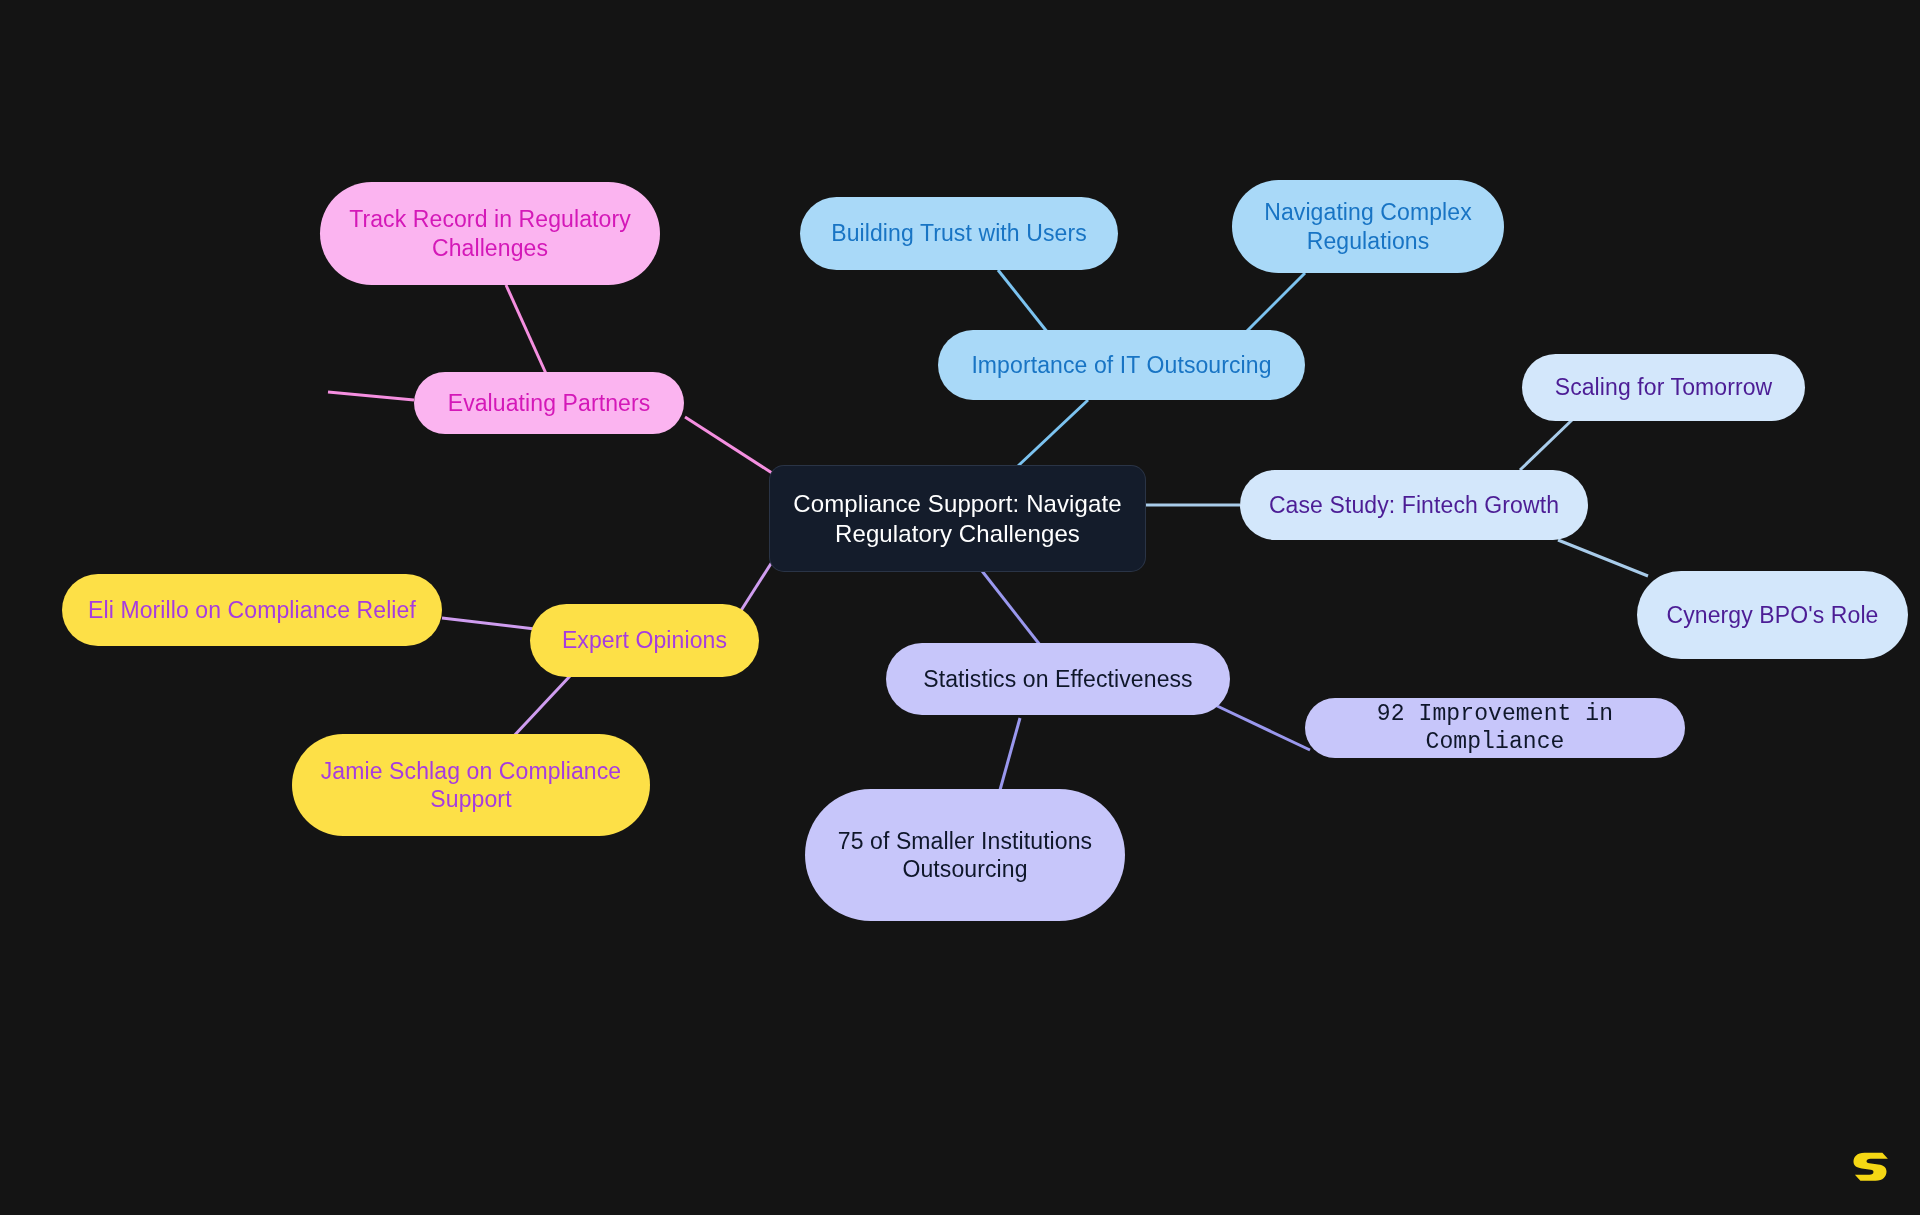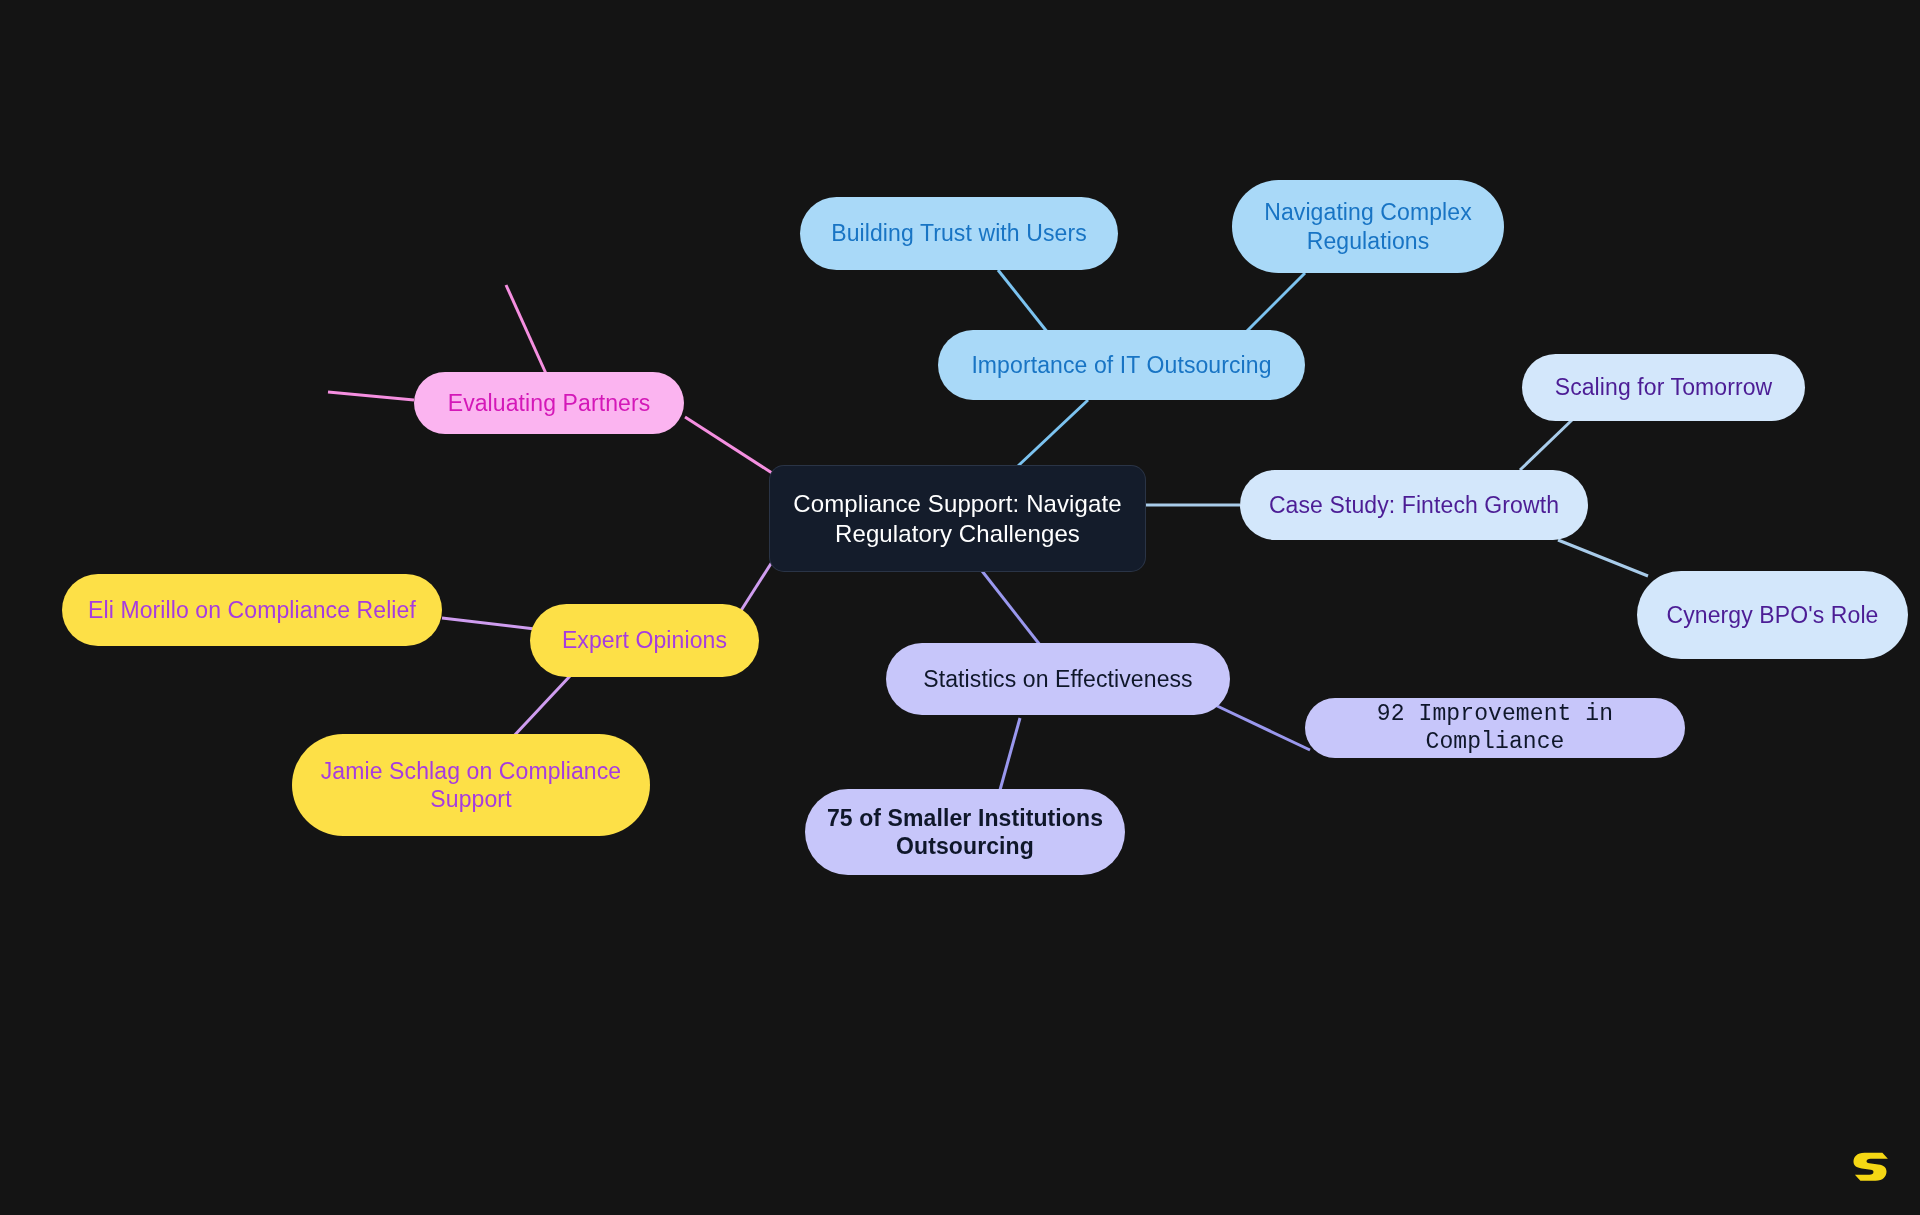--- a/index.html
+++ b/index.html
@@ -83,38 +83,40 @@
     <line x1="772" y1="562" x2="735" y2="620" stroke="#cf9df0" stroke-width="3"></line>
     <line x1="535" y1="629" x2="442" y2="618" stroke="#cf9df0" stroke-width="3"></line>
     <line x1="570" y1="676" x2="512" y2="738" stroke="#cf9df0" stroke-width="3"></line>
   </svg>
 
   <div class="node node-root" style="left:770px; top:466px; width:375px; height:105px;">Compliance Support: Navigate
 Regulatory Challenges</div>
 
   <div class="node node-pink" style="left:414px; top:372px; width:270px; height:62px;">Evaluating Partners</div>
 
+  <div class="node node-pink" style="left:320px; top:182px; width:340px; height:103px;">Track Record in Regulatory
+Challenges</div>
 
 
   <div class="node node-blue" style="left:938px; top:330px; width:367px; height:70px;">Importance of IT Outsourcing</div>
 
   <div class="node node-blue" style="left:800px; top:197px; width:318px; height:73px;">Building Trust with Users</div>
 
   <div class="node node-blue" style="left:1232px; top:180px; width:272px; height:93px;">Navigating Complex
 Regulations</div>
 
   <div class="node node-paleblue" style="left:1240px; top:470px; width:348px; height:70px;">Case Study: Fintech Growth</div>
 
   <div class="node node-paleblue" style="left:1522px; top:354px; width:283px; height:67px;">Scaling for Tomorrow</div>
 
   <div class="node node-paleblue" style="left:1637px; top:571px; width:271px; height:88px;">Cynergy BPO's Role</div>
 
   <div class="node node-lav" style="left:886px; top:643px; width:344px; height:72px;">Statistics on Effectiveness</div>
 
-  <div class="node node-lav" style="left:805px; top:789px; width:320px; height:86px;font-weight:bold;">75 of Smaller Institutions
+  <div class="node node-lav" style="left:805px; top:789px; width:320px; height:132px;">75 of Smaller Institutions
 Outsourcing</div>
 
   <div class="node node-lav" style="left:1305px; top:698px; width:380px; height:60px;font-family:Liberation Mono, monospace;">92 Improvement in Compliance</div>
 
   <div class="node node-violet" style="left:530px; top:604px; width:229px; height:73px;">Expert Opinions</div>
 
   <div class="node node-violet" style="left:62px; top:574px; width:380px; height:72px;">Eli Morillo on Compliance Relief</div>
 
   <div class="node node-violet" style="left:292px; top:734px; width:358px; height:102px;">Jamie Schlag on Compliance
 Support</div>

